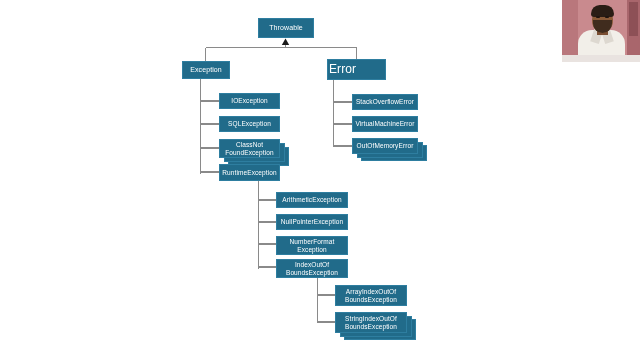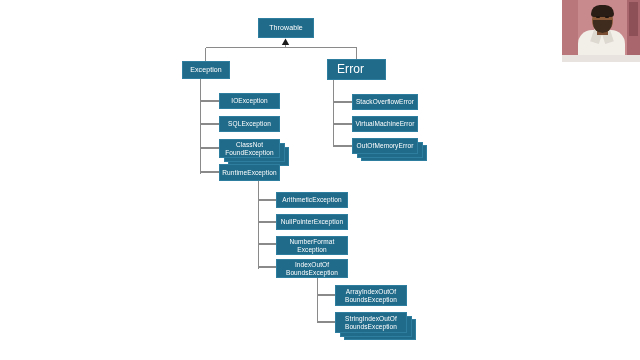--- a/index.html
+++ b/index.html
@@ -27,21 +27,21 @@
     justify-content:center;
     text-align:center;
     line-height:1.12;
     letter-spacing:.1px;
     z-index:3;
     white-space:pre-line;
   }
   .node.sm{font-size:6.5px;}
   .node.md{font-size:7px;}
   .node.root{font-size:7px;}
-  .node.big{font-size:12px;justify-content:flex-start;padding-left:9px;}
+  .node.big{font-size:12px;justify-content:flex-start;padding-left:1px;}
 
   
   .stackwrap{position:absolute;z-index:2;}
   .stackwrap .node{left:0;top:0;}
   .stk{
     position:absolute;
     background:#216B8A;
     border:1px solid #2e7ea0;
     box-sizing:border-box;
     z-index:1;

